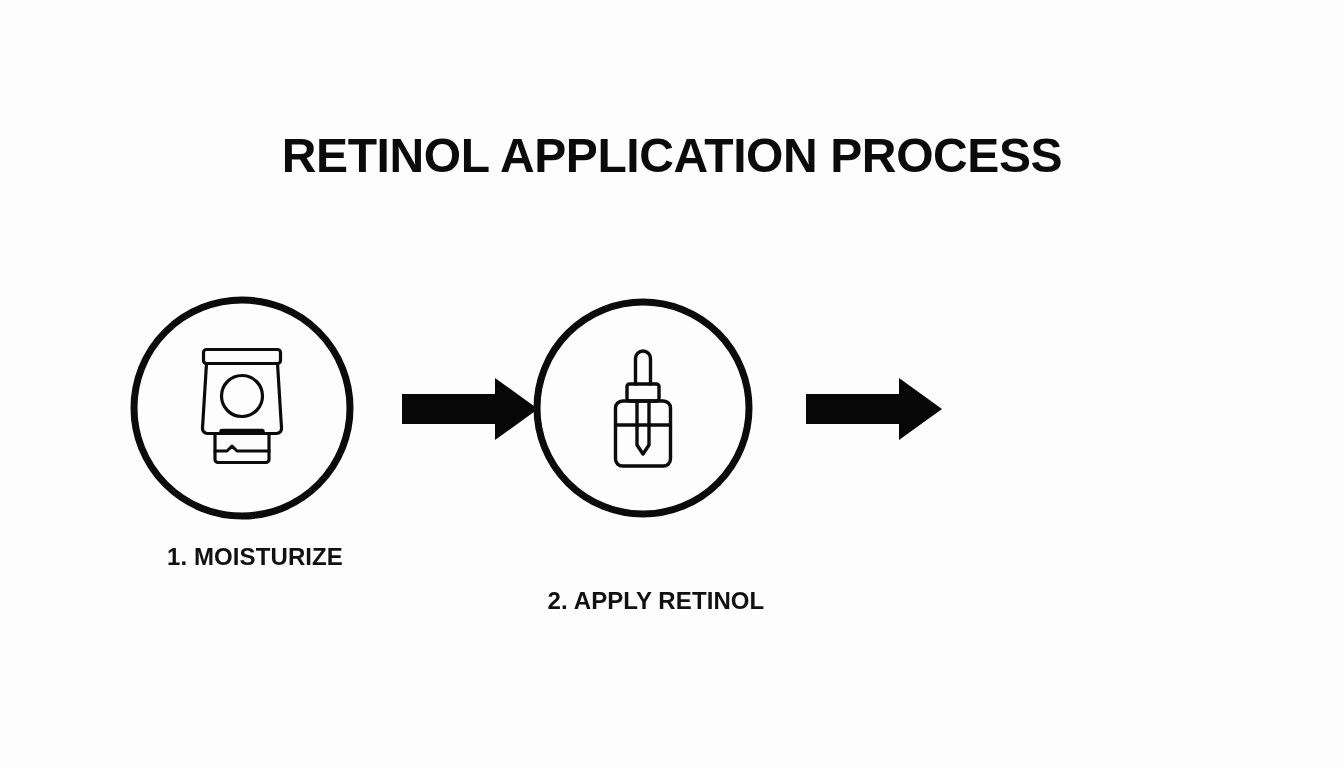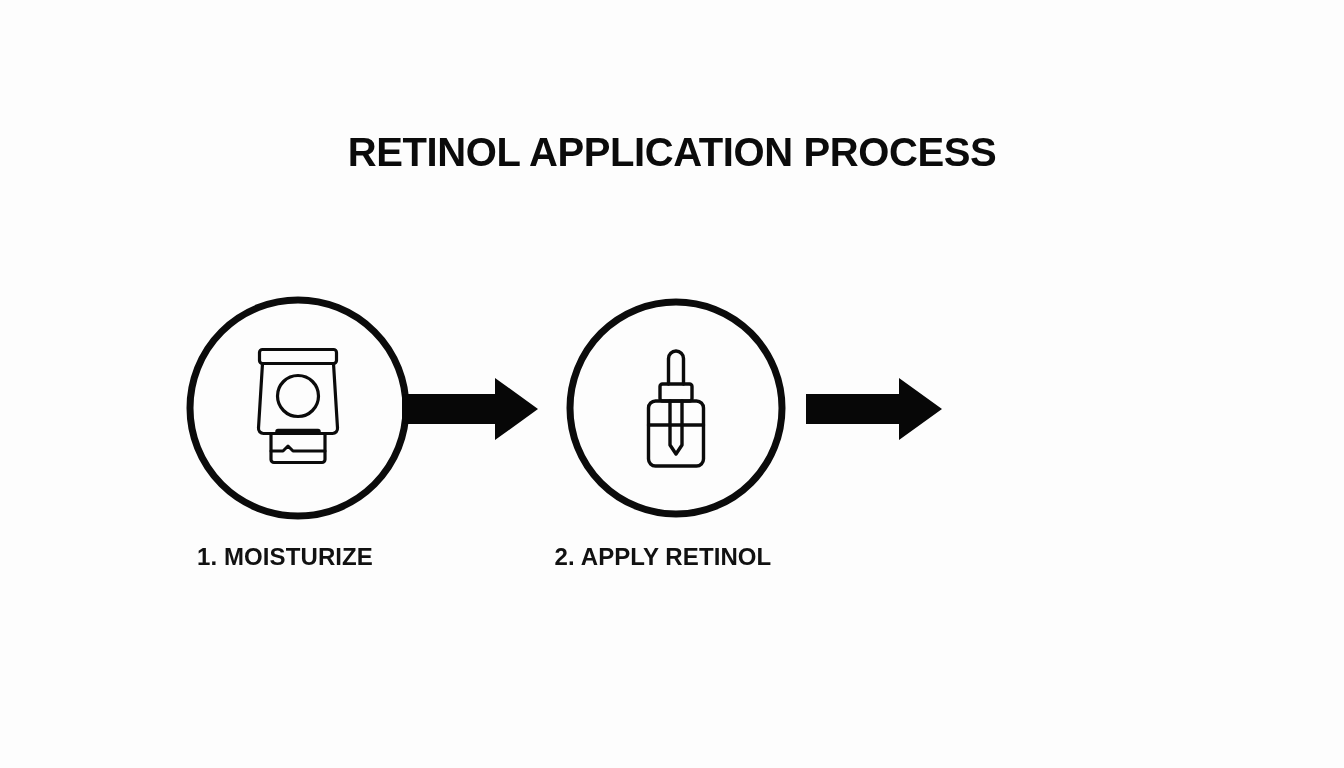--- a/index.html
+++ b/index.html
@@ -23,39 +23,39 @@
   }
 
   
   #title {
     position: absolute;
     left: 0;
     top: 132px;
     width: 1344px;
     text-align: center;
     font-family: "Liberation Sans", sans-serif;
-    font-size: 40px;
+    font-size: 48px;
     font-weight: bold;
     letter-spacing: -0.4px;
     color: #0b0b0b;
     line-height: 1;
     white-space: nowrap;
   }
 
   
   .step {
     position: absolute;
     top: 296px;
     width: 280px;
     display: flex;
     flex-direction: column;
-    align-items: flex-end;
+    align-items: flex-start;
   }
   #step-1 { left: 130px; }
-  #step-2 { left: 508px; }
+  #step-2 { left: 531px; gap: 44px; }
   #step-3 { left: 926px; }
 
   .circle-wrap {
     position: relative;
     width: 224px;
     height: 224px;
   }
   .circle-wrap svg {
     display: block;
     width: 224px;

